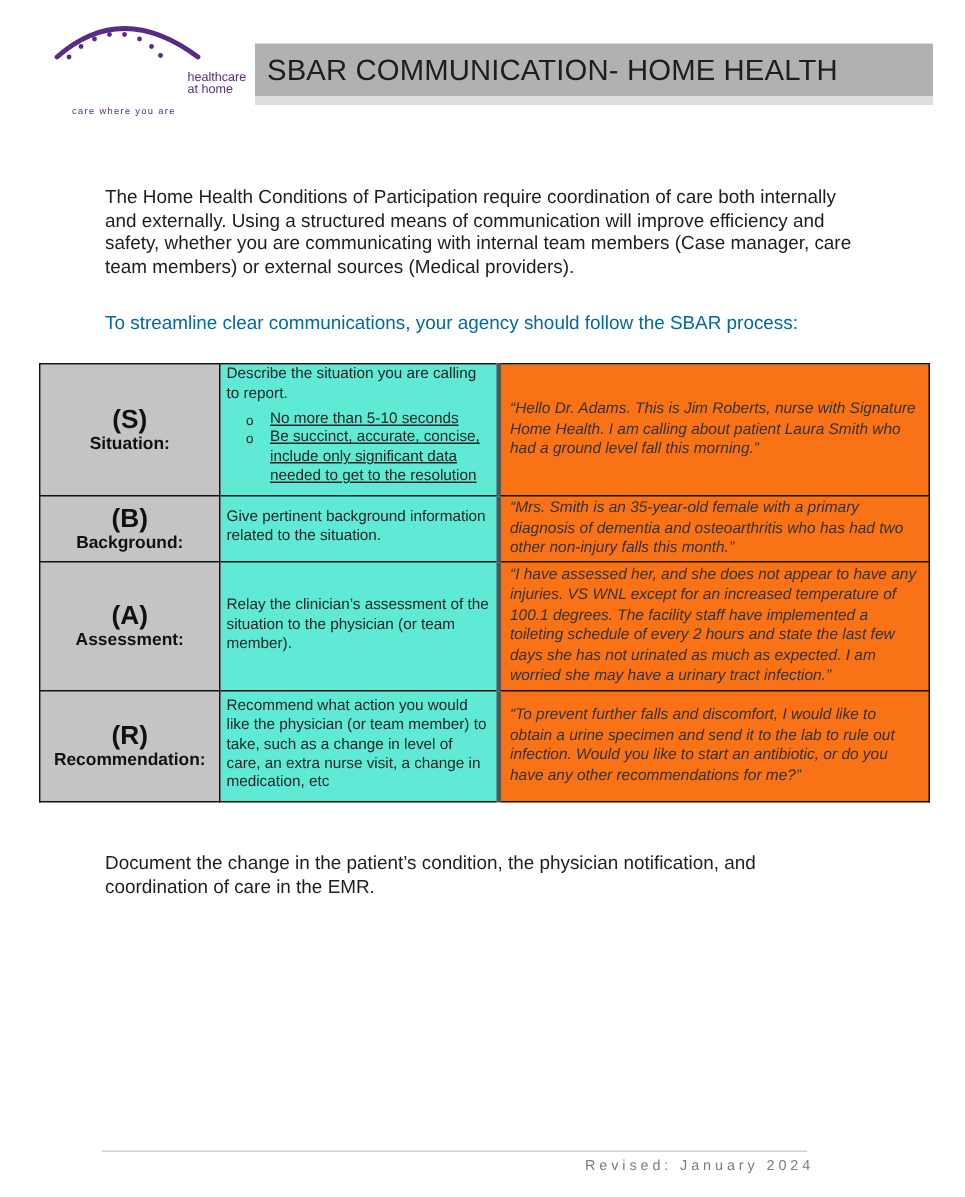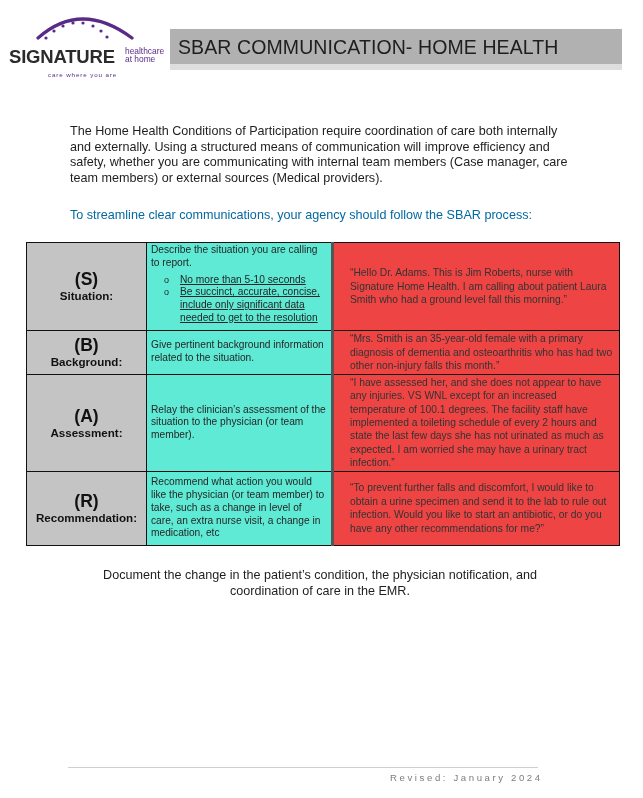--- a/index.html
+++ b/index.html
@@ -24,48 +24,47 @@
   
   table.sbar { position: absolute; left: 26px; top: 242px; width: 594px; border-collapse: collapse; }
   table.sbar td { border: 1.5px solid #111; vertical-align: middle; }
   td.label { width: 120px; background: #c4c4c4; text-align: center; }
   td.label .letter { display: block; font-weight: bold; font-size: 17.5px; line-height: 20px; color: #111; }
   td.label .name { display: block; font-weight: bold; font-size: 11.6px; line-height: 14px; color: #111; }
   td.desc { width: 186px; background: #5eead4; padding: 1px 4px 1px 4px; font-size: 10.2px; line-height: 12.8px; color: #262626; border-right: 3px solid #555 !important; }
   td.desc ul { list-style: none; margin: 4px; padding: 0 0 0 9px; text-decoration: underline; }
   td.desc li { position: relative; padding-left: 16px; }
   td.desc li::before { content: "o"; position: absolute; left: 0; top: 0; font-size: 9px; }
-  td.example { background: #ef4444; padding: 1px 6px 1px 16px; font-size: 10.3px; line-height: 13.4px; color: #333; }
+  td.example { background: #f97316; padding: 1px 6px 1px 6px; font-size: 10.3px; line-height: 13.4px; font-style: italic; color: #333; }
 
   tr.r-s { height: 86px; }
   tr.r-b { height: 44px; }
   tr.r-a { height: 86px; }
   tr.r-r { height: 74px; }
 
-  .closing { position: absolute; left: 70px; top: 568px; width: 500px; font-size: 12.6px; line-height: 15.6px; color: #1e1e1e; text-align: center; }
+  .closing { position: absolute; left: 70px; top: 568px; width: 500px; font-size: 12.6px; line-height: 15.6px; color: #1e1e1e; }
 
   .footer-rule { position: absolute; left: 68px; top: 767px; width: 470px; height: 1px; background: #cfcfcf; }
   .footer-text { position: absolute; left: 390px; top: 772px; font-size: 9.6px; letter-spacing: 2.6px; color: #7d7d7d; }
 </style>
 </head>
 <body>
 
 <div class="logo">
   <svg class="arc" width="100" height="38" viewBox="0 0 100 38">
     <path d="M2,30 Q45,-8 96,30" stroke="#5a2b86" stroke-width="3.2" fill="none" stroke-linecap="round"></path>
     <circle cx="10" cy="30" r="1.6" fill="#5a2b86"></circle>
     <circle cx="18" cy="23" r="1.6" fill="#5a2b86"></circle>
     <circle cx="27" cy="18" r="1.6" fill="#5a2b86"></circle>
     <circle cx="37" cy="15" r="1.6" fill="#5a2b86"></circle>
     <circle cx="47" cy="15" r="1.6" fill="#5a2b86"></circle>
     <circle cx="57" cy="18" r="1.6" fill="#5a2b86"></circle>
     <circle cx="65" cy="23" r="1.6" fill="#5a2b86"></circle>
     <circle cx="71" cy="29" r="1.6" fill="#5a2b86"></circle>
   </svg>
-  <span class="wordmark">SIGNATURE</span>
   <span class="sub">
     <span>healthcare</span><br>
     <span>at home</span>
   </span>
   <span class="tagline">care where you are</span>
 </div>
 
 <div class="title-bar">
   <span class="title">SBAR COMMUNICATION- HOME HEALTH</span>
 </div>

